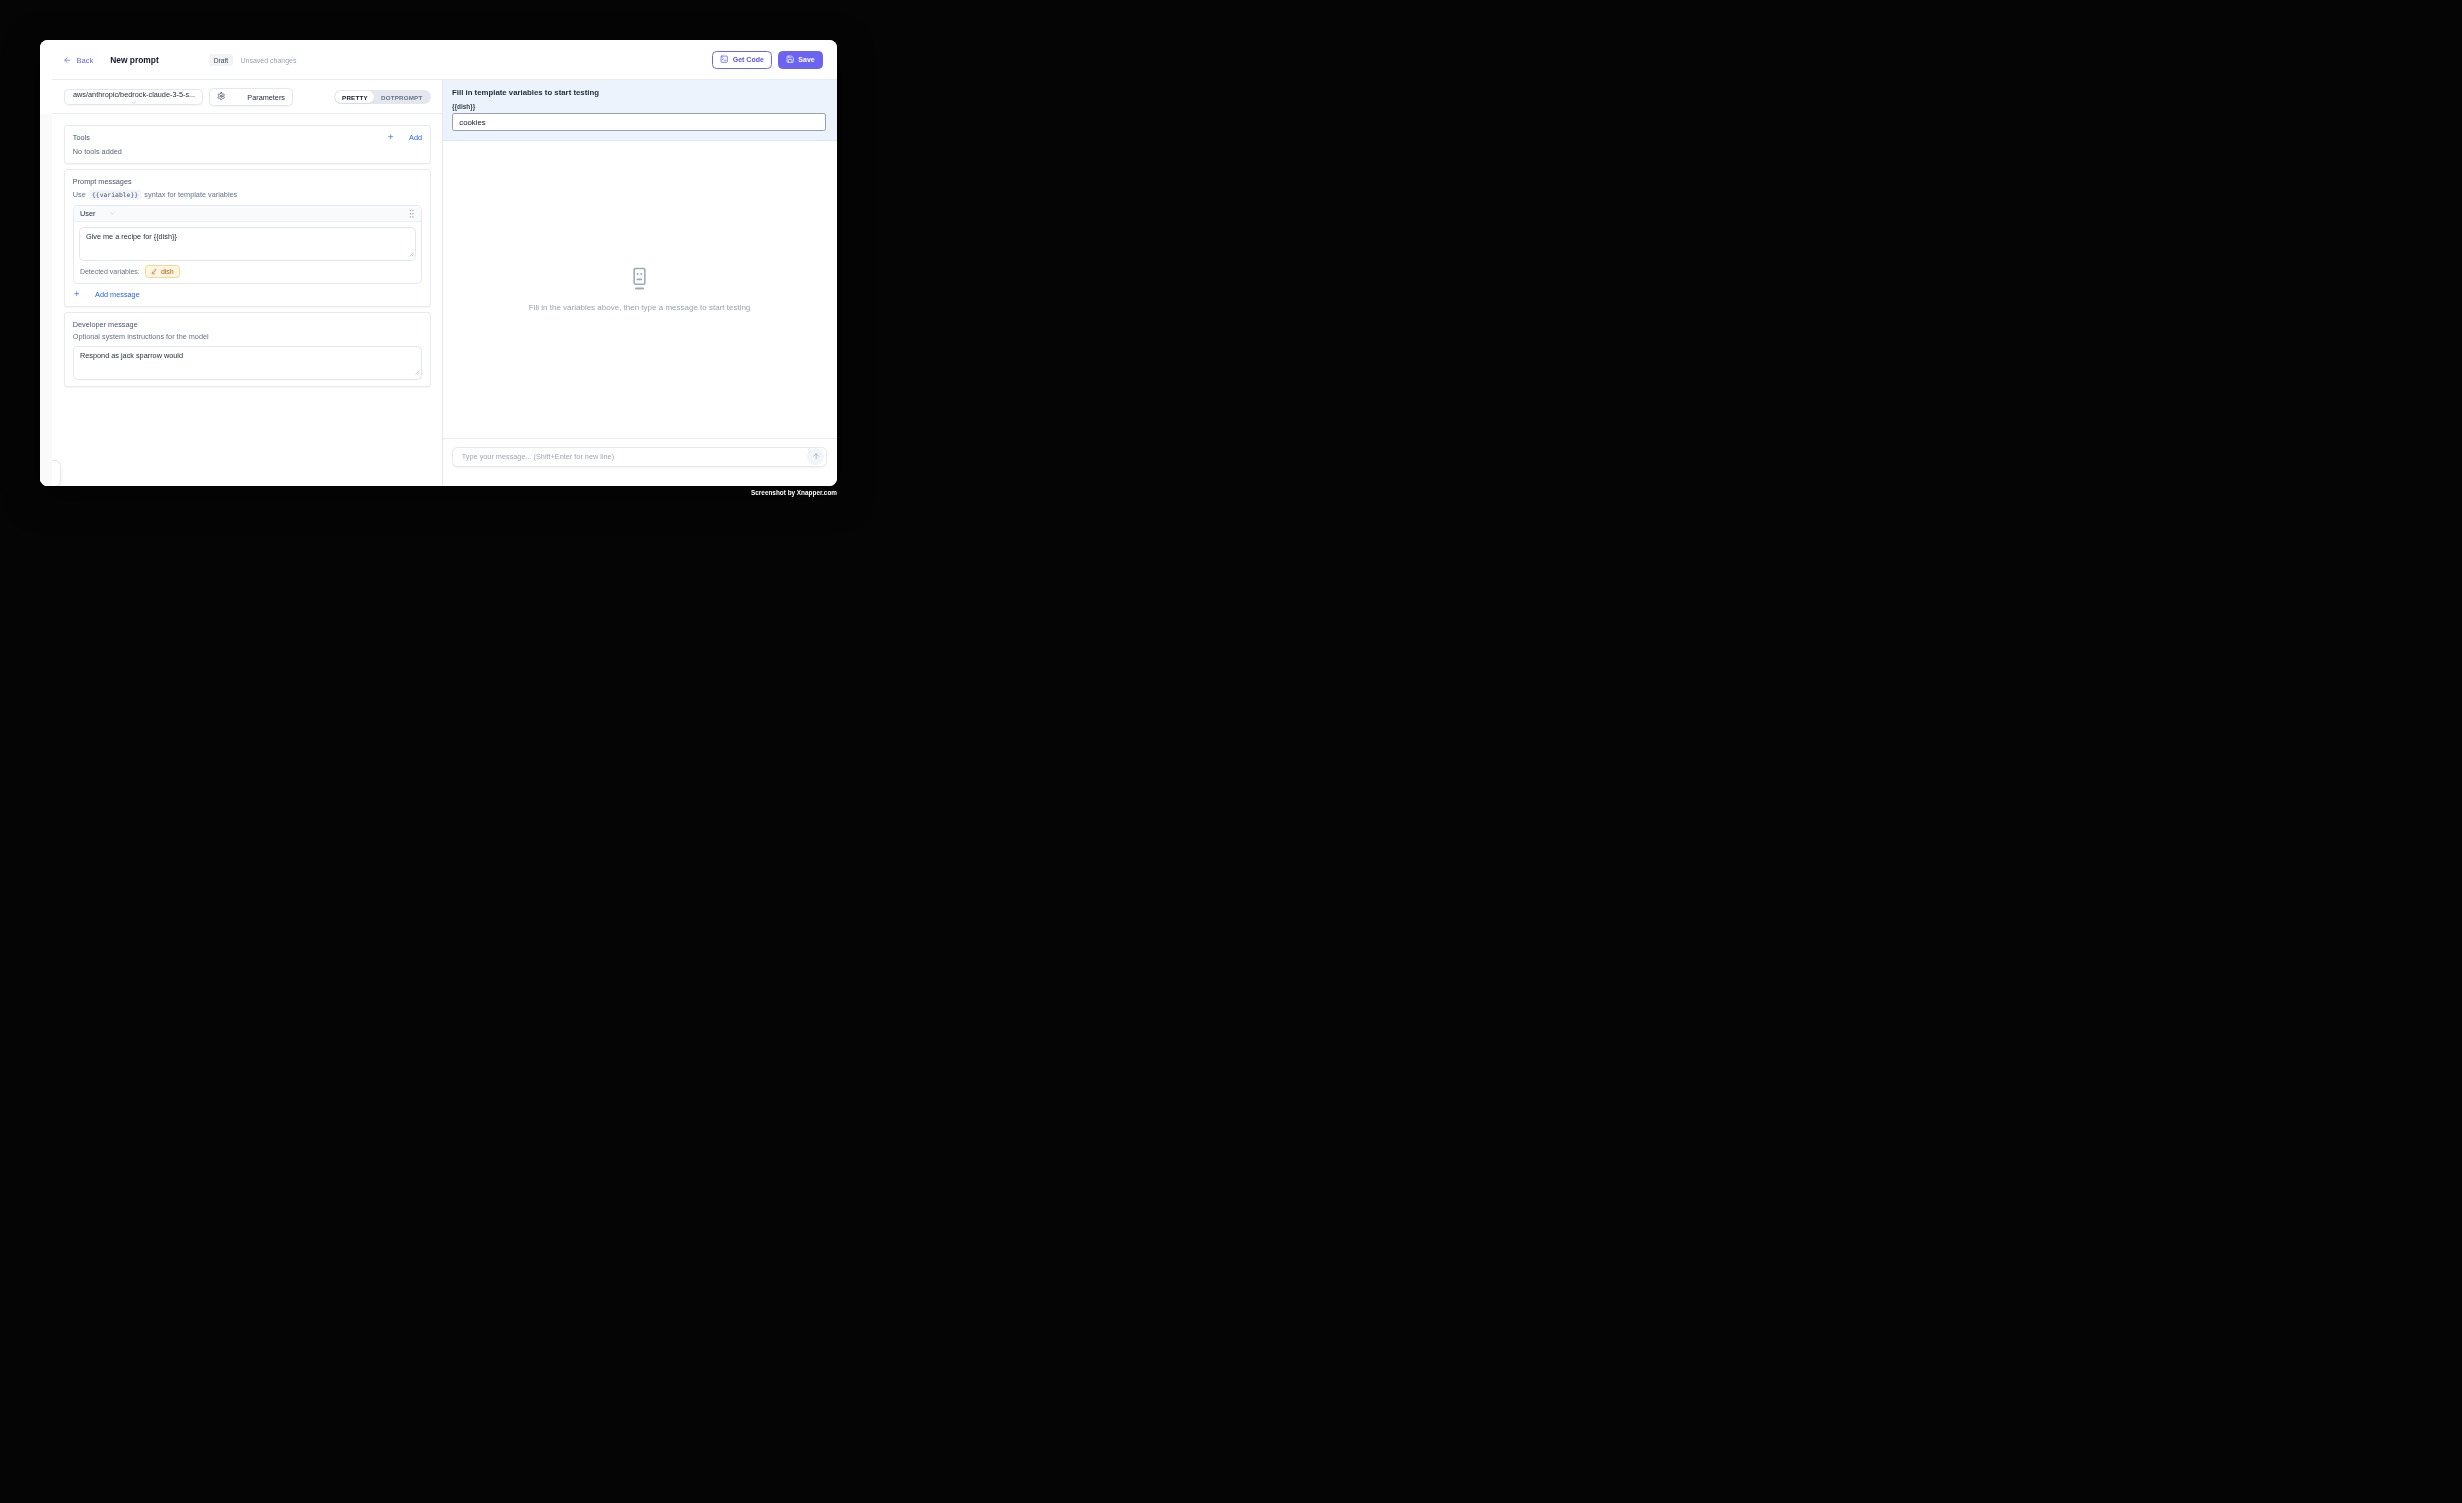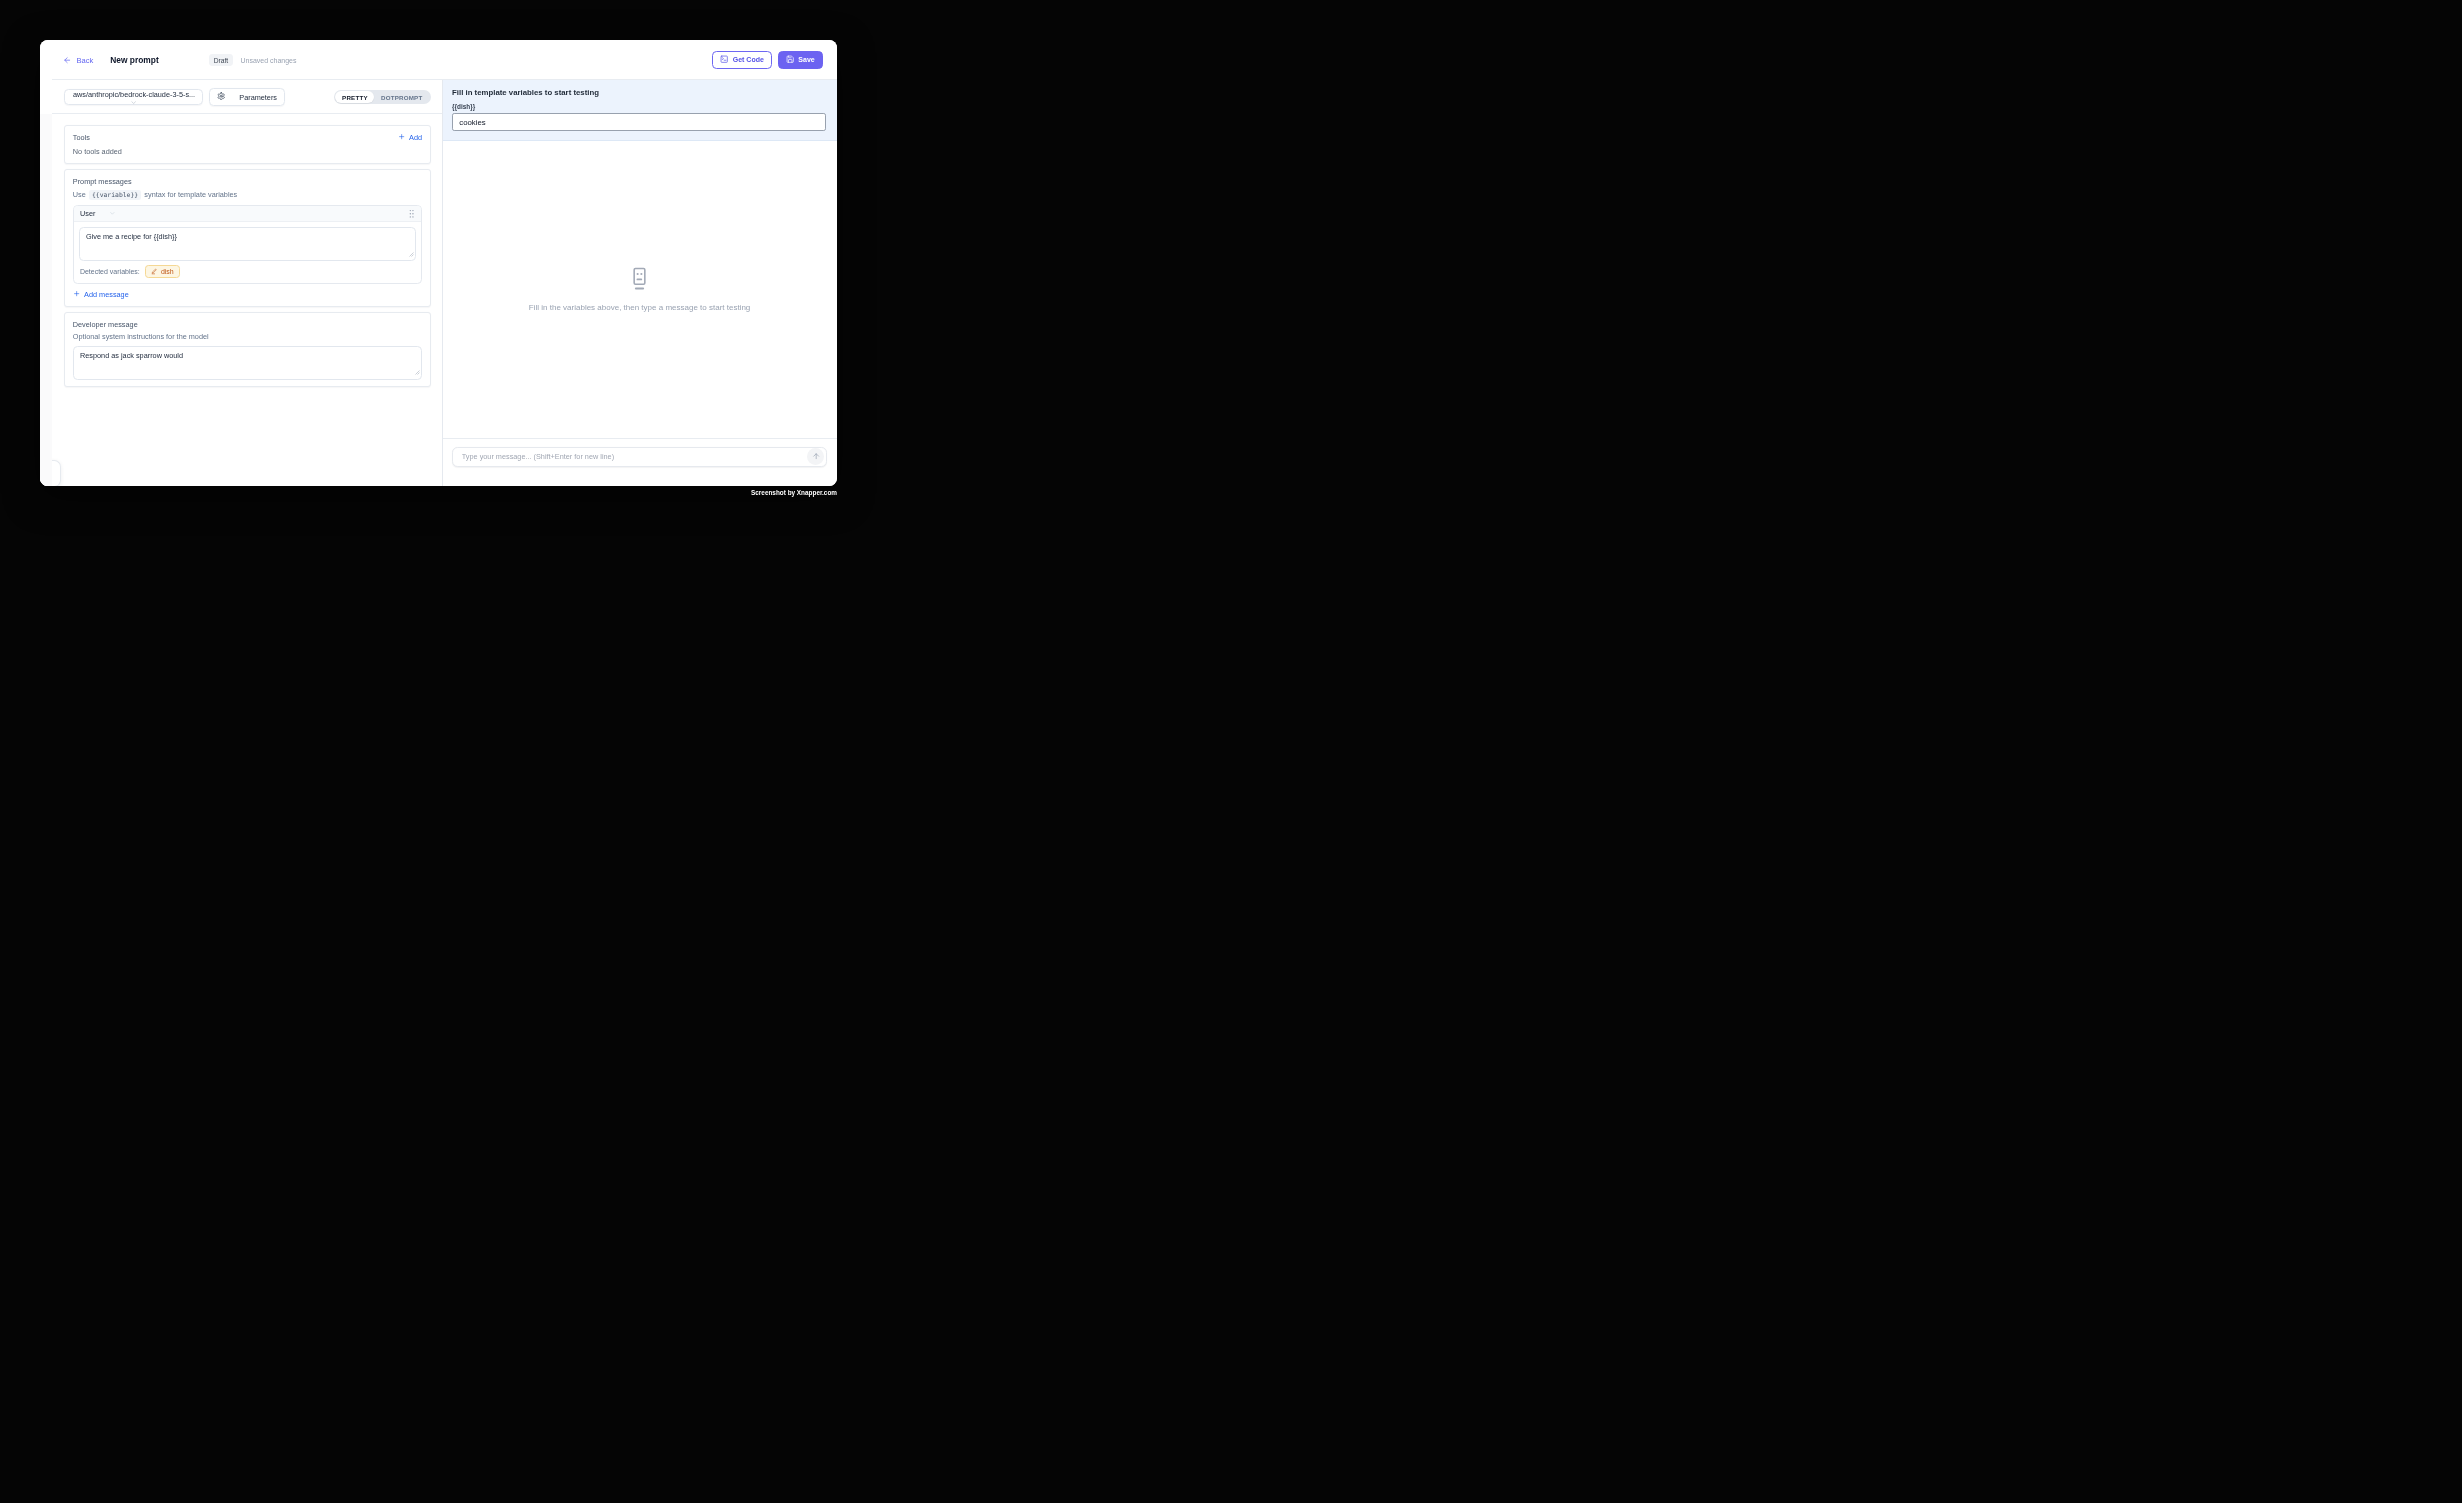--- a/index.html
+++ b/index.html
@@ -43,34 +43,34 @@
   .rail-popover{position:absolute;left:0;top:380px;width:19.6px;height:24.6px;background:#fff;border:0.6px solid #e6eaef;border-left:none;
     border-radius:0 6.7px 6.7px 0;box-shadow:0 1.1px 4.5px rgba(16,24,40,.07);}
   
   .toolbar{position:relative;z-index:2;height:34px;display:flex;align-items:center;
     padding:0 11.2px 0 24px;box-sizing:border-box;}
   .toolbar:after{content:"";position:absolute;left:11.8px;right:0;bottom:0;height:0.6px;background:#e8ecf1;}
   .model-select{width:139px;height:15.7px;border:0.6px solid #e2e7ee;border-radius:4.5px;display:flex;align-items:center;
     justify-content:space-between;padding:0 5px 0 6.2px;box-sizing:border-box;font-size:7.3px;color:#1e293b;
     box-shadow:0 0.6px 1.1px rgba(16,24,40,.04);cursor:pointer;white-space:nowrap;flex-direction:column;}
   .model-select .chev{color:#b6bec9;}
-  .params-btn{margin-left:5.6px;height:15.7px;border:0.6px solid #e2e7ee;border-radius:4.5px;display:flex;align-items:center;gap:14px;
+  .params-btn{margin-left:5.6px;height:15.7px;border:0.6px solid #e2e7ee;border-radius:4.5px;display:flex;align-items:center;gap:22px;
     padding:0 7.3px;font-size:7.3px;color:#1e293b;font-weight:500;box-shadow:0 0.6px 1.1px rgba(16,24,40,.04);cursor:pointer;}
   .params-btn svg{color:#334155;}
   .fmt-toggle{margin-left:auto;background:#e4e8ee;border-radius:7.8px;padding:1.7px;display:flex;align-items:center;}
   .fmt-opt{font-size:6.2px;font-weight:700;letter-spacing:0.2px;padding:2.2px 6.7px;border-radius:6.2px;color:#64748b;cursor:pointer;}
   .fmt-opt.active{background:#fff;color:#111827;box-shadow:0 0.6px 1.1px rgba(0,0,0,.10);}
   
   .editor-scroll{position:relative;z-index:2;padding:11.2px 11.2px 0 24px;}
   .card{border:0.6px solid #e7ebf0;border-radius:3px;background:#fff;box-shadow:0 0.6px 1.1px rgba(16,24,40,.04);
     padding:6.7px 7.8px;box-sizing:border-box;}
   .card + .card{margin-top:5px;}
   .card-row{display:flex;align-items:center;justify-content:space-between;}
   .card-title{font-size:7.3px;color:#475569;}
-  .link-blue{display:flex;align-items:center;gap:4px;color:#2563eb;font-size:7.3px;cursor:pointer;}
+  .link-blue{display:flex;align-items:center;gap:15px;color:#2563eb;font-size:7.3px;cursor:pointer;}
   .muted-line{margin-top:5px;font-size:7.3px;color:#5b6675;}
   .card-sub{margin-top:3.4px;font-size:7.3px;color:#64748b;}
   .ta-wrap{position:relative;margin-top:4.5px;}
   textarea{display:block;width:100%;box-sizing:border-box;border:0.6px solid #e2e7ee;border-radius:4.5px;
     padding:4.5px 6.2px;font-size:7.3px;color:#1e293b;font-family:"Liberation Sans",sans-serif;resize:none;outline:none;line-height:1.45;}
   .resize-grip{position:absolute;right:2.2px;bottom:2.2px;pointer-events:none;color:#a8b0bc;}
   .hint-line{margin-top:3.4px;font-size:7.3px;color:#64748b;display:flex;align-items:center;gap:3.4px;}
   .code-chip{font-family:"DejaVu Sans Mono",monospace;font-size:6.4px;background:#f1f4f8;color:#475569;
     border-radius:2.2px;padding:1.1px 2.8px;}
   .msg-block{margin-top:5.6px;border:0.6px solid #e5e9ef;border-radius:4.5px;overflow:hidden;}

